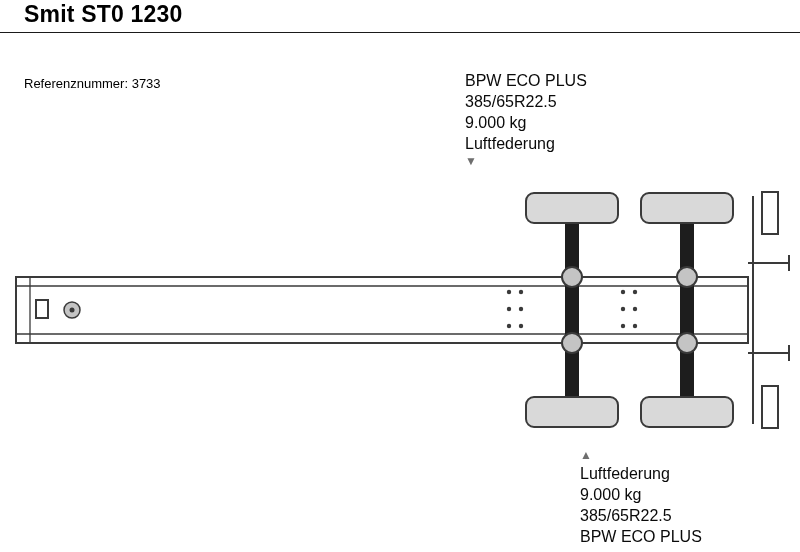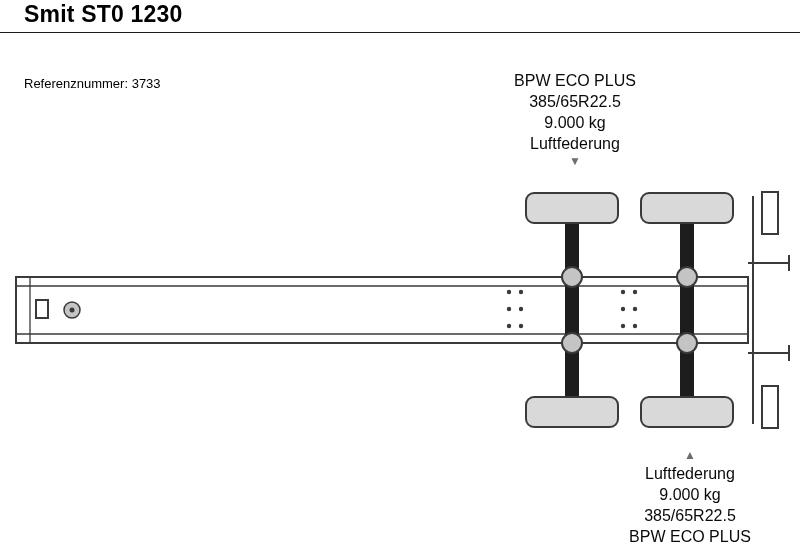--- a/index.html
+++ b/index.html
@@ -31,21 +31,21 @@
   .ref {
     position: absolute;
     left: 24px;
     top: 38px;
     font-size: 13px;
     margin-top: 38px;
   }
   .annotation {
     position: absolute;
     width: 220px;
-    text-align: center;
+    text-align: left;
     font-size: 16px;
     line-height: 21px;
     color: #0a0a0a;
   }
   .annotation .arrow {
     font-size: 12px;
     line-height: 15px;
     color: var(--arrow, #6e6e6e);
   }
   .annotation.top { left: 465px; top: 70px; }

